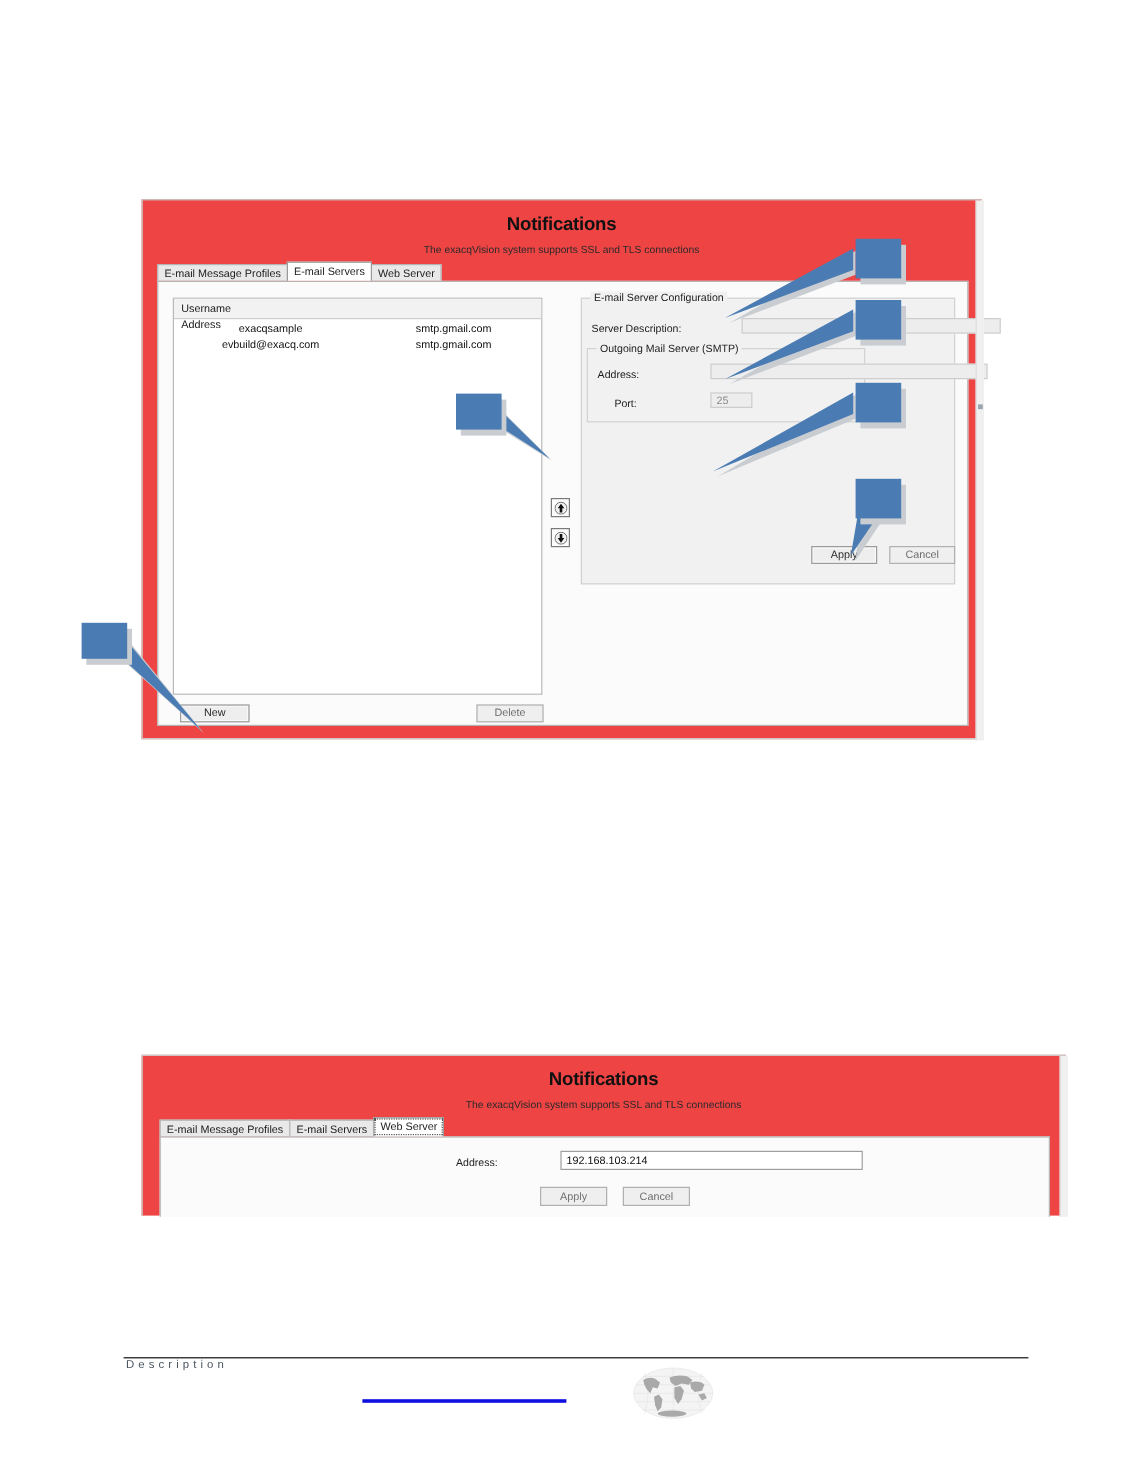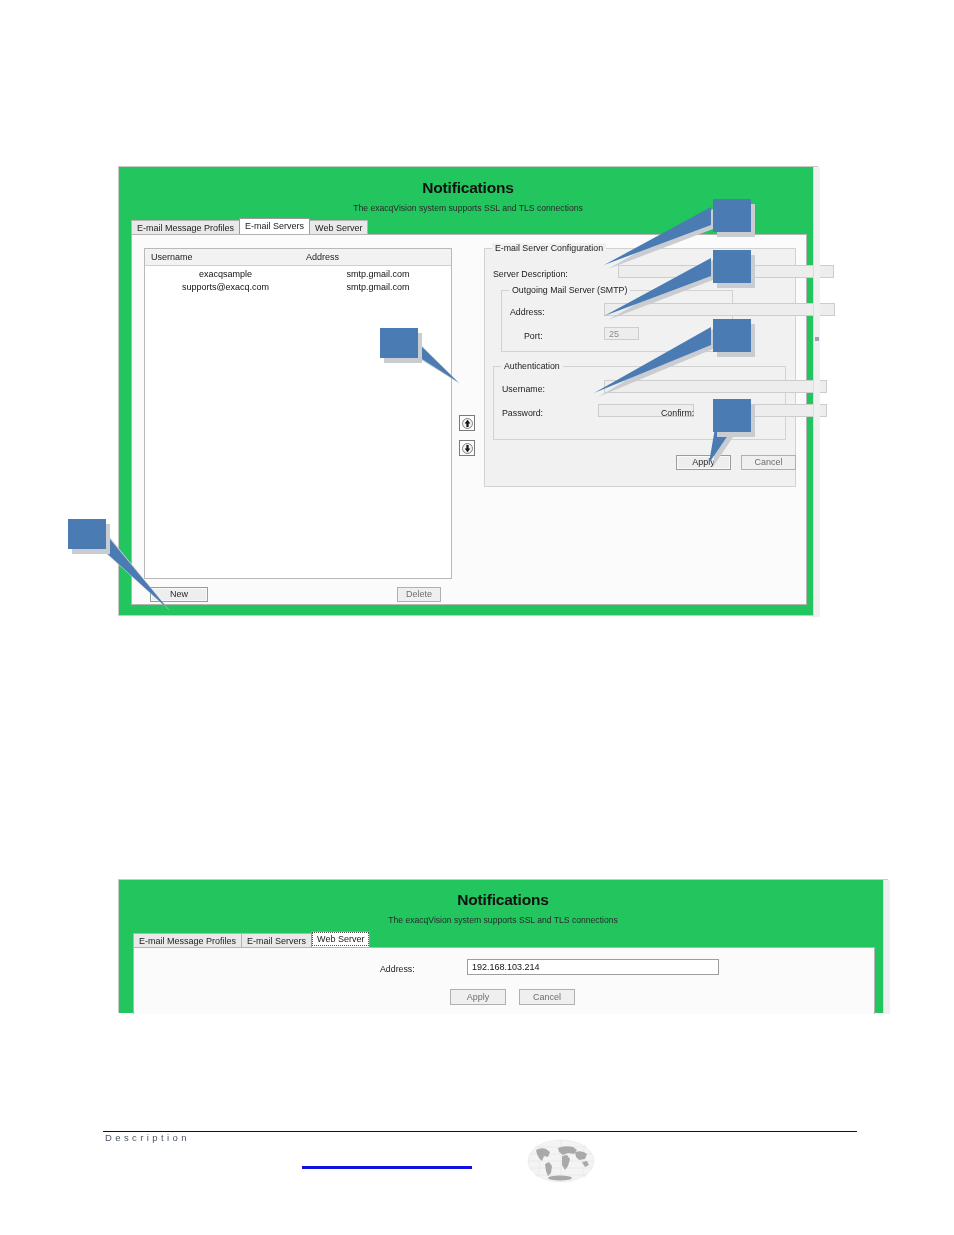--- a/index.html
+++ b/index.html
@@ -2,21 +2,21 @@
 <html><head>
 <meta charset="utf-8">
 <style>
   html,body{margin:0;padding:0;}
   body{
     width:954px;height:1235px;background:#ffffff;position:relative;
     font-family:"Liberation Sans",sans-serif;overflow:hidden;
   }
   
   .dlg{
-    position:absolute;background:#22c55e;
+    position:absolute;background:#ef4444;
     border:1px solid #c9c9c9;box-sizing:border-box;
   }
   .dlg-title{
     text-align:center;font-weight:bold;font-size:15.5px;color:#111;
     letter-spacing:-0.2px;
   }
   .dlg-sub{
     text-align:center;font-size:8.6px;color:#2a2a2a;
   }
   
@@ -36,21 +36,21 @@
     position:absolute;background:#fbfbfb;border:1px solid #b4b4b4;
     box-sizing:border-box;
   }
   
   .listview{
     position:absolute;background:#ffffff;border:1px solid #b9b9b9;
     box-sizing:border-box;
   }
   .lv-head{
     display:flex;height:17px;background:#f2f2f2;
-    border-bottom:1px solid #cfcfcf;box-sizing:border-box;
+    border-bottom:1px solid #cfcfcf;box-sizing:border-box;flex-direction:column;
   }
   .lv-head div{
     font-size:9px;color:#1b1b1b;padding:3px 0 0 6px;box-sizing:border-box;
   }
   .lv-row{display:flex;height:13px;}
   .lv-row div{
     font-size:9px;color:#111;padding-left:6px;box-sizing:border-box;
     white-space:nowrap;
     text-align:center;
   }
@@ -140,21 +140,21 @@
     <div class="listview" style="left:12px;top:13px;width:308px;height:331px;">
       <div class="lv-head">
         <div class="c1">Username</div>
         <div class="c2">Address</div>
       </div>
       <div class="lv-row" style="margin-top:3px;">
         <div class="c1">exacqsample</div>
         <div class="c2">smtp.gmail.com</div>
       </div>
       <div class="lv-row">
-        <div class="c1">supports@exacq.com</div>
+        <div class="c1">evbuild@exacq.com</div>
         <div class="c2">smtp.gmail.com</div>
       </div>
     </div>
 
     <div class="arrowbtn" style="left:327px;top:180px;">
       <svg width="11" height="11" viewBox="0 0 11 11">
         <circle cx="5.5" cy="5.5" r="5" fill="#f2f2f2" stroke="#555" stroke-width="0.7"></circle>
         <polygon points="5.5,1.8 8.3,5.6 6.6,5.6 6.6,9 4.4,9 4.4,5.6 2.7,5.6" fill="#111"></polygon>
       </svg>
     </div>
@@ -164,44 +164,35 @@
         <polygon points="5.5,9.2 8.3,5.4 6.6,5.4 6.6,2 4.4,2 4.4,5.4 2.7,5.4" fill="#111"></polygon>
       </svg>
     </div>
 
     <div class="group" style="left:352px;top:13px;width:312px;height:239px;background:#f1f1f1;">
       <span class="grp-label">E-mail Server Configuration</span>
 
       <span class="lbl" style="left:8px;top:20px;">Server Description:</span>
       <div class="fld" style="left:85px;top:16px;width:216px;height:13px;"></div>
 
-      <div class="group" style="left:16px;top:41px;width:232px;height:62px;padding-left:23px;">
+      <div class="group" style="left:4px;top:41px;width:232px;height:62px;padding-left:23px;">
         <span class="grp-label">Outgoing Mail Server (SMTP)</span>
         <span class="lbl" style="left:8px;top:16px;">Address:</span>
         <div class="fld" style="left:54px;top:12px;width:231px;height:13px;"></div>
         <span class="lbl" style="left:22px;top:40px;">Port:</span>
         <div class="fld" style="left:54px;top:36px;width:35px;height:13px;">25</div>
       </div>
 
-      <div class="group" style="left:8px;top:117px;width:293px;height:74px;">
-        <span class="grp-label">Authentication</span>
-        <span class="lbl" style="left:8px;top:17px;">Username:</span>
-        <div class="fld" style="left:62px;top:13px;width:223px;height:13px;"></div>
-        <span class="lbl" style="left:8px;top:41px;">Password:</span>
-        <div class="fld" style="left:56px;top:37px;width:96px;height:13px;"></div>
-        <span class="lbl" style="left:167px;top:41px;">Confirm:</span>
-        <div class="fld" style="left:204px;top:37px;width:81px;height:13px;"></div>
-      </div>
 
       <div class="btn enabled" style="left:191px;top:206px;width:55px;height:15px;">Apply</div>
       <div class="btn" style="left:256px;top:206px;width:55px;height:15px;">Cancel</div>
     </div>
 
     <div class="btn enabled" style="left:18px;top:352px;width:58px;height:15px;">New</div>
-    <div class="btn" style="left:265px;top:352px;width:44px;height:15px;">Delete</div>
+    <div class="btn" style="left:265px;top:352px;width:56px;height:15px;">Delete</div>
   </div>
 
   <div class="vscroll" style="left:694px;top:0px;width:6px;height:450px;">
     <div class="thumb" style="top:170px;width:4px;height:4px;"></div>
   </div>
 </div>
 
 <div class="callout" style="left:713px;top:199px;width:38px;height:33px;">
   <svg width="120" height="90" viewBox="0 0 120 90" style="left:-105px;top:8px;">
     <polygon points="105,2 105,22 0,62" fill="#c9cdd2"></polygon>

